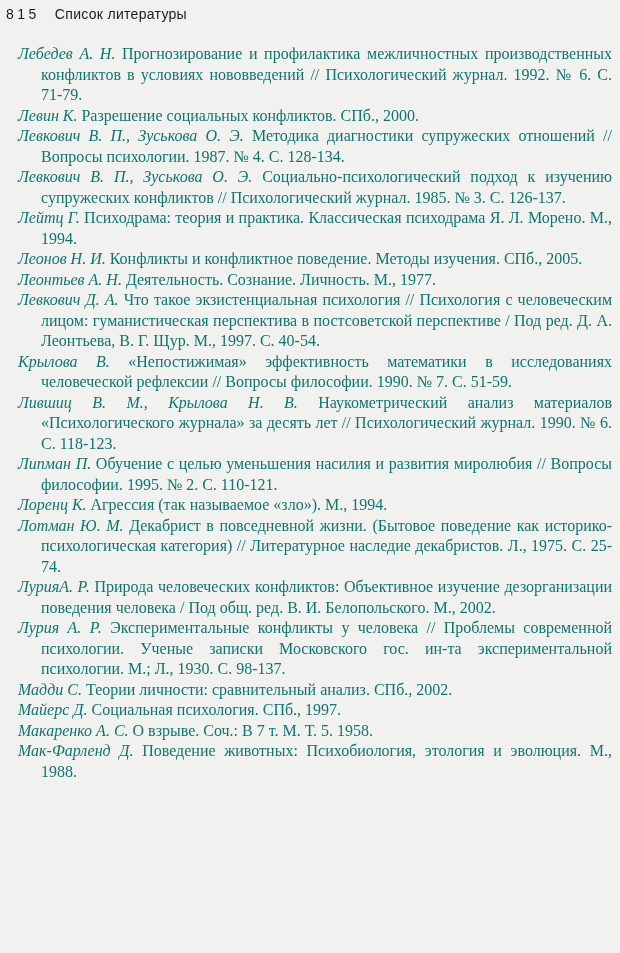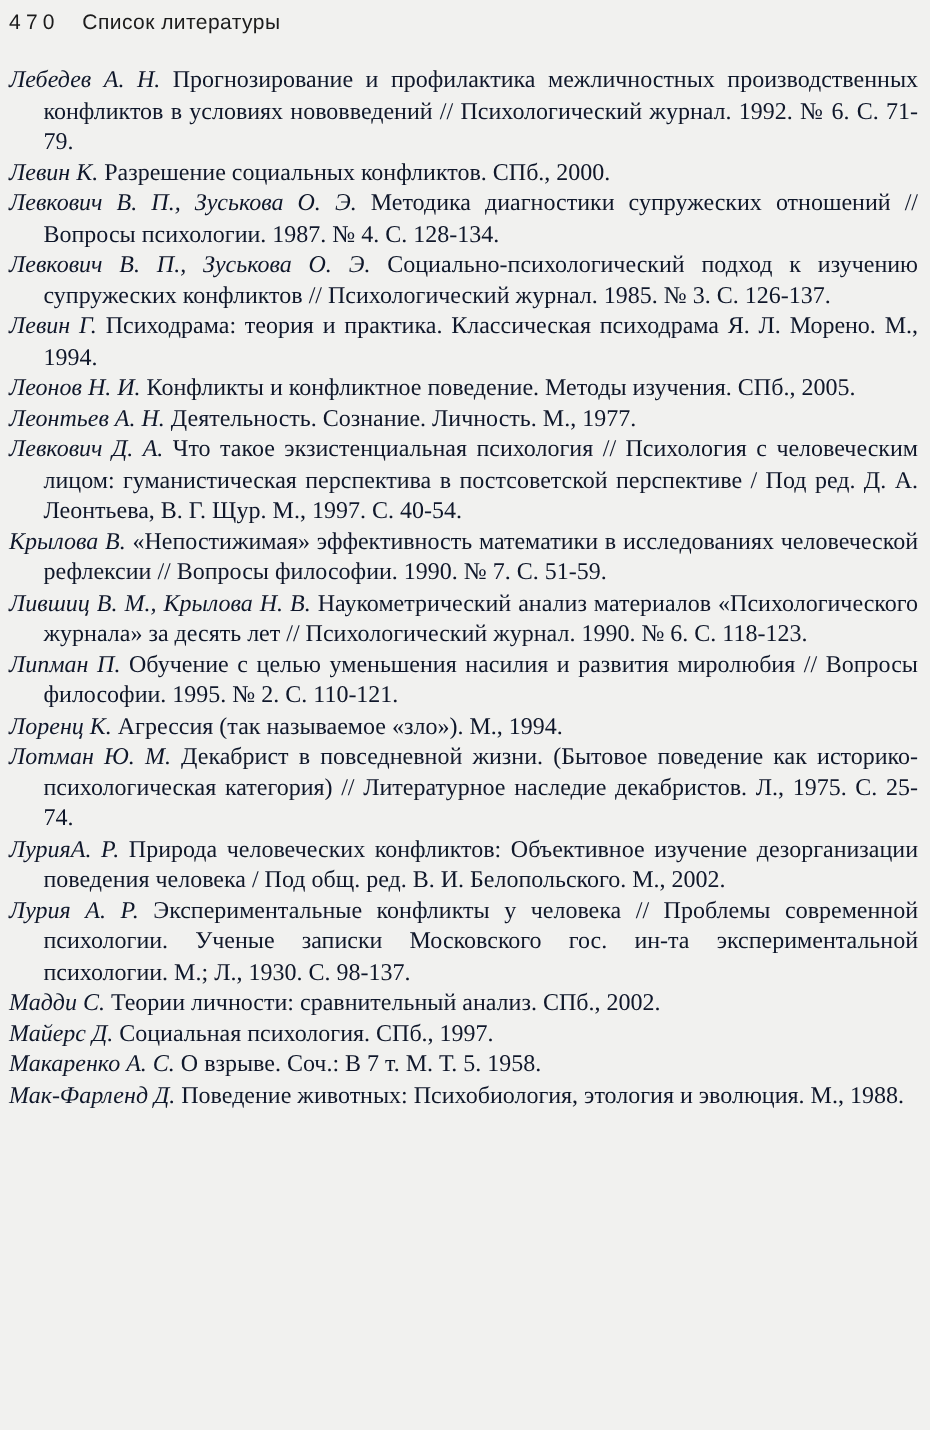--- a/index.html
+++ b/index.html
@@ -32,55 +32,56 @@
   }
   .header-title {
     margin-left: 15px;
     letter-spacing: 0.3px;
   }
   .entries {
     margin-top: 21px;
     font-family: "Liberation Serif", serif;
     font-size: 16px;
     line-height: 20.5px;
-    color: #0f172a;
+    color: #0f766e;
     text-align: justify;
     hyphens: auto;
+    margin-left: 12px;
     -webkit-hyphens: auto;
   }
   .entry {
     margin: 0;
     padding-left: 23px;
     text-indent: -23px;
   }
   .entry .author {
     font-style: italic;
   }
 </style>
 </head>
 <body>
 
 <div class="page">
 
   <div class="page-header">
-    <span class="page-number">470</span>
+    <span class="page-number">815</span>
     <span class="header-title">Список литературы</span>
   </div>
 
   <div class="entries">
   <p class="entry"><i class="author">Лебедев А. Н.</i><span class="entry-text"> Прогнозирование и профилактика межличностных производственных конфликтов в условиях нововведений // Психологический журнал. 1992. № 6. С. 71-79.</span></p>
 
   <p class="entry"><i class="author">Левин К.</i><span class="entry-text"> Разрешение социальных конфликтов. СПб., 2000.</span></p>
 
 
   <p class="entry"><i class="author">Левкович В. П., Зуськова О. Э.</i><span class="entry-text"> Методика диагностики супружеских отношений // Вопросы психологии. 1987. № 4. С. 128-134.</span></p>
 
   <p class="entry"><i class="author">Левкович В. П., Зуськова О. Э.</i><span class="entry-text"> Социально-психологический подход к изучению супружеских конфликтов // Психологический журнал. 1985. № 3. С. 126-137.</span></p>
 
-  <p class="entry"><i class="author">Левин Г.</i><span class="entry-text"> Психодрама: теория и практика. Классическая психодрама Я. Л. Морено. М., 1994.</span></p>
+  <p class="entry"><i class="author">Лейтц Г.</i><span class="entry-text"> Психодрама: теория и практика. Классическая психодрама Я. Л. Морено. М., 1994.</span></p>
 
   <p class="entry"><i class="author">Леонов Н. И.</i><span class="entry-text"> Конфликты и конфликтное поведение. Методы изучения. СПб., 2005.</span></p>
 
   <p class="entry"><i class="author">Леонтьев А. Н.</i><span class="entry-text"> Деятельность. Сознание. Личность. М., 1977.</span></p>
 
   <p class="entry"><i class="author">Левкович Д. А.</i><span class="entry-text"> Что такое экзистенциальная психология // Психология с человеческим лицом: гуманистическая перспектива в постсоветской перспективе / Под ред. Д. А. Леонтьева, В. Г. Щур. М., 1997. С. 40-54.</span></p>
 
   <p class="entry"><i class="author">Крылова В.</i><span class="entry-text"> «Непостижимая» эффективность математики в исследованиях человеческой рефлексии // Вопросы философии. 1990. № 7. С. 51-59.</span></p>
 
   <p class="entry"><i class="author">Лившиц В. М., Крылова Н. В.</i><span class="entry-text"> Наукометрический анализ материалов «Психологического журнала» за десять лет // Психологический журнал. 1990. № 6. С. 118-123.</span></p>

